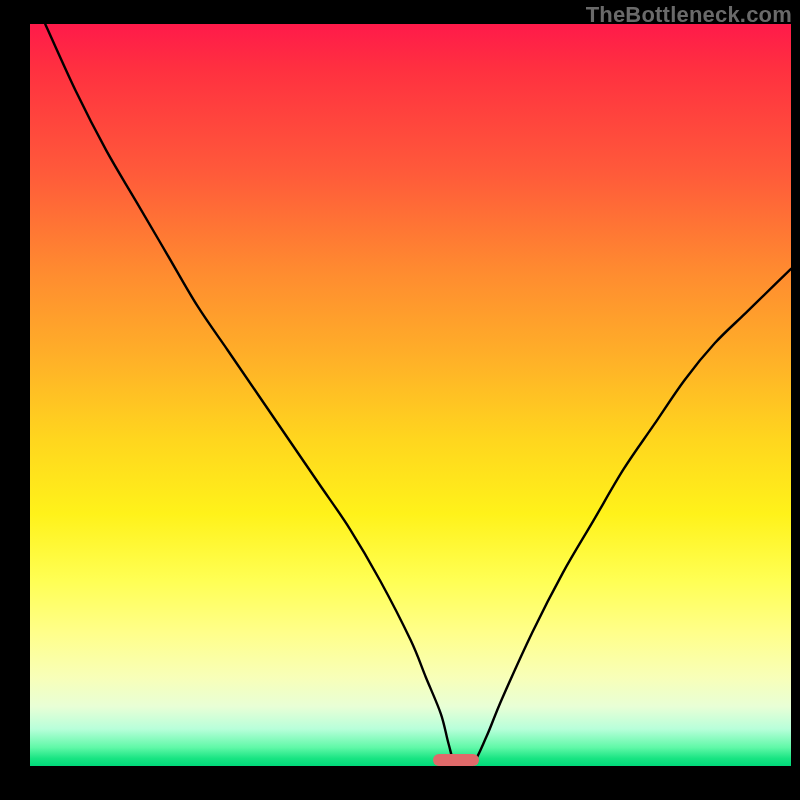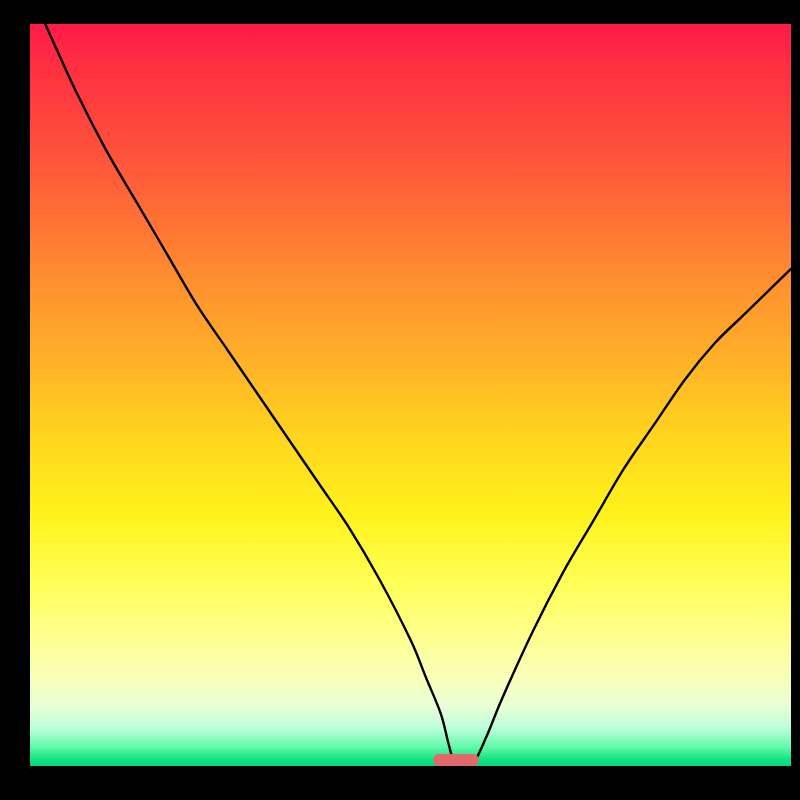--- a/index.html
+++ b/index.html
@@ -66,14 +66,15 @@
   <div class="plot-area">
 
     <svg class="curve-svg" viewBox="0 0 761 742" preserveAspectRatio="none">
       <path id="curve-path" d="M 15.22 0 C 20.293333333333333 11.129999999999995, 35.51333333333333 45.756666666666646, 45.66 66.77999999999997 C 55.806666666666665 87.8033333333333, 65.95333333333335 107.58999999999997, 76.10000000000001 126.13999999999999 C 86.24666666666667 144.69, 96.39333333333335 160.7666666666667, 106.54 178.08000000000004 C 116.68666666666667 195.39333333333337, 126.83333333333333 212.7066666666667, 136.98 230.02000000000004 C 147.12666666666667 247.33333333333337, 157.2733333333333 265.8833333333333, 167.42 281.96 C 177.56666666666666 298.03666666666663, 187.71333333333334 311.64, 197.86 326.47999999999996 C 208.0066666666667 341.31999999999994, 218.1533333333333 356.15999999999997, 228.29999999999998 371 C 238.44666666666666 385.84000000000003, 248.59333333333333 400.67999999999995, 258.74 415.52 C 268.88666666666666 430.36, 279.03333333333336 445.20000000000005, 289.18 460.04 C 299.32666666666665 474.88, 309.47333333333336 488.48333333333335, 319.62 504.56 C 329.76666666666665 520.6366666666667, 339.91333333333336 537.95, 350.06 556.5 C 360.20666666666665 575.05, 372.89 599.7833333333333, 380.5 615.86 C 388.11 631.9366666666667, 390.6466666666667 640.5933333333334, 395.72 652.96 C 400.79333333333335 665.3266666666667, 407.13500000000005 678.93, 410.94000000000005 690.06 C 414.74500000000006 701.1899999999999, 416.0133333333333 711.0833333333334, 418.55 719.74 C 421.0866666666667 728.3966666666666, 422.355 738.29, 426.16 742 C 429.96500000000003 745.71, 436.3066666666667 746.9466666666667, 441.38 742 C 446.4533333333333 737.0533333333333, 451.52666666666664 723.45, 456.59999999999997 712.32 C 461.6733333333333 701.19, 464.21 692.5333333333333, 471.82 675.22 C 479.43 657.9066666666668, 492.1133333333334 629.4633333333334, 502.26000000000005 608.44 C 512.4066666666668 587.4166666666667, 522.5533333333333 567.6299999999999, 532.6999999999999 549.0799999999999 C 542.8466666666666 530.53, 552.9933333333333 514.4533333333333, 563.14 497.14 C 573.2866666666666 479.82666666666665, 583.4333333333334 461.27666666666664, 593.58 445.2 C 603.7266666666667 429.12333333333333, 613.8733333333333 415.52, 624.02 400.68 C 634.1666666666666 385.84000000000003, 644.3133333333334 369.7633333333333, 654.46 356.15999999999997 C 664.6066666666667 342.5566666666666, 674.7533333333333 330.19000000000005, 684.9 319.06000000000006 C 695.0466666666666 307.93000000000006, 705.1933333333333 299.2733333333333, 715.3399999999999 289.38 C 725.4866666666666 279.4866666666667, 738.17 267.12, 745.78 259.7 C 753.39 252.27999999999997, 758.4633333333334 247.3333333333333, 761 244.85999999999996" fill="none" stroke="#000" stroke-width="2.4" stroke-linejoin="round" stroke-linecap="round"></path>
     </svg>
 
     <div id="marker" class="marker" style="left: 403.33px; width: 45.66px; bottom: 0px;"></div>
 
   </div>
 
+  <div class="watermark">TheBottleneck.com</div>
 
 </div>
 
 </body></html>

